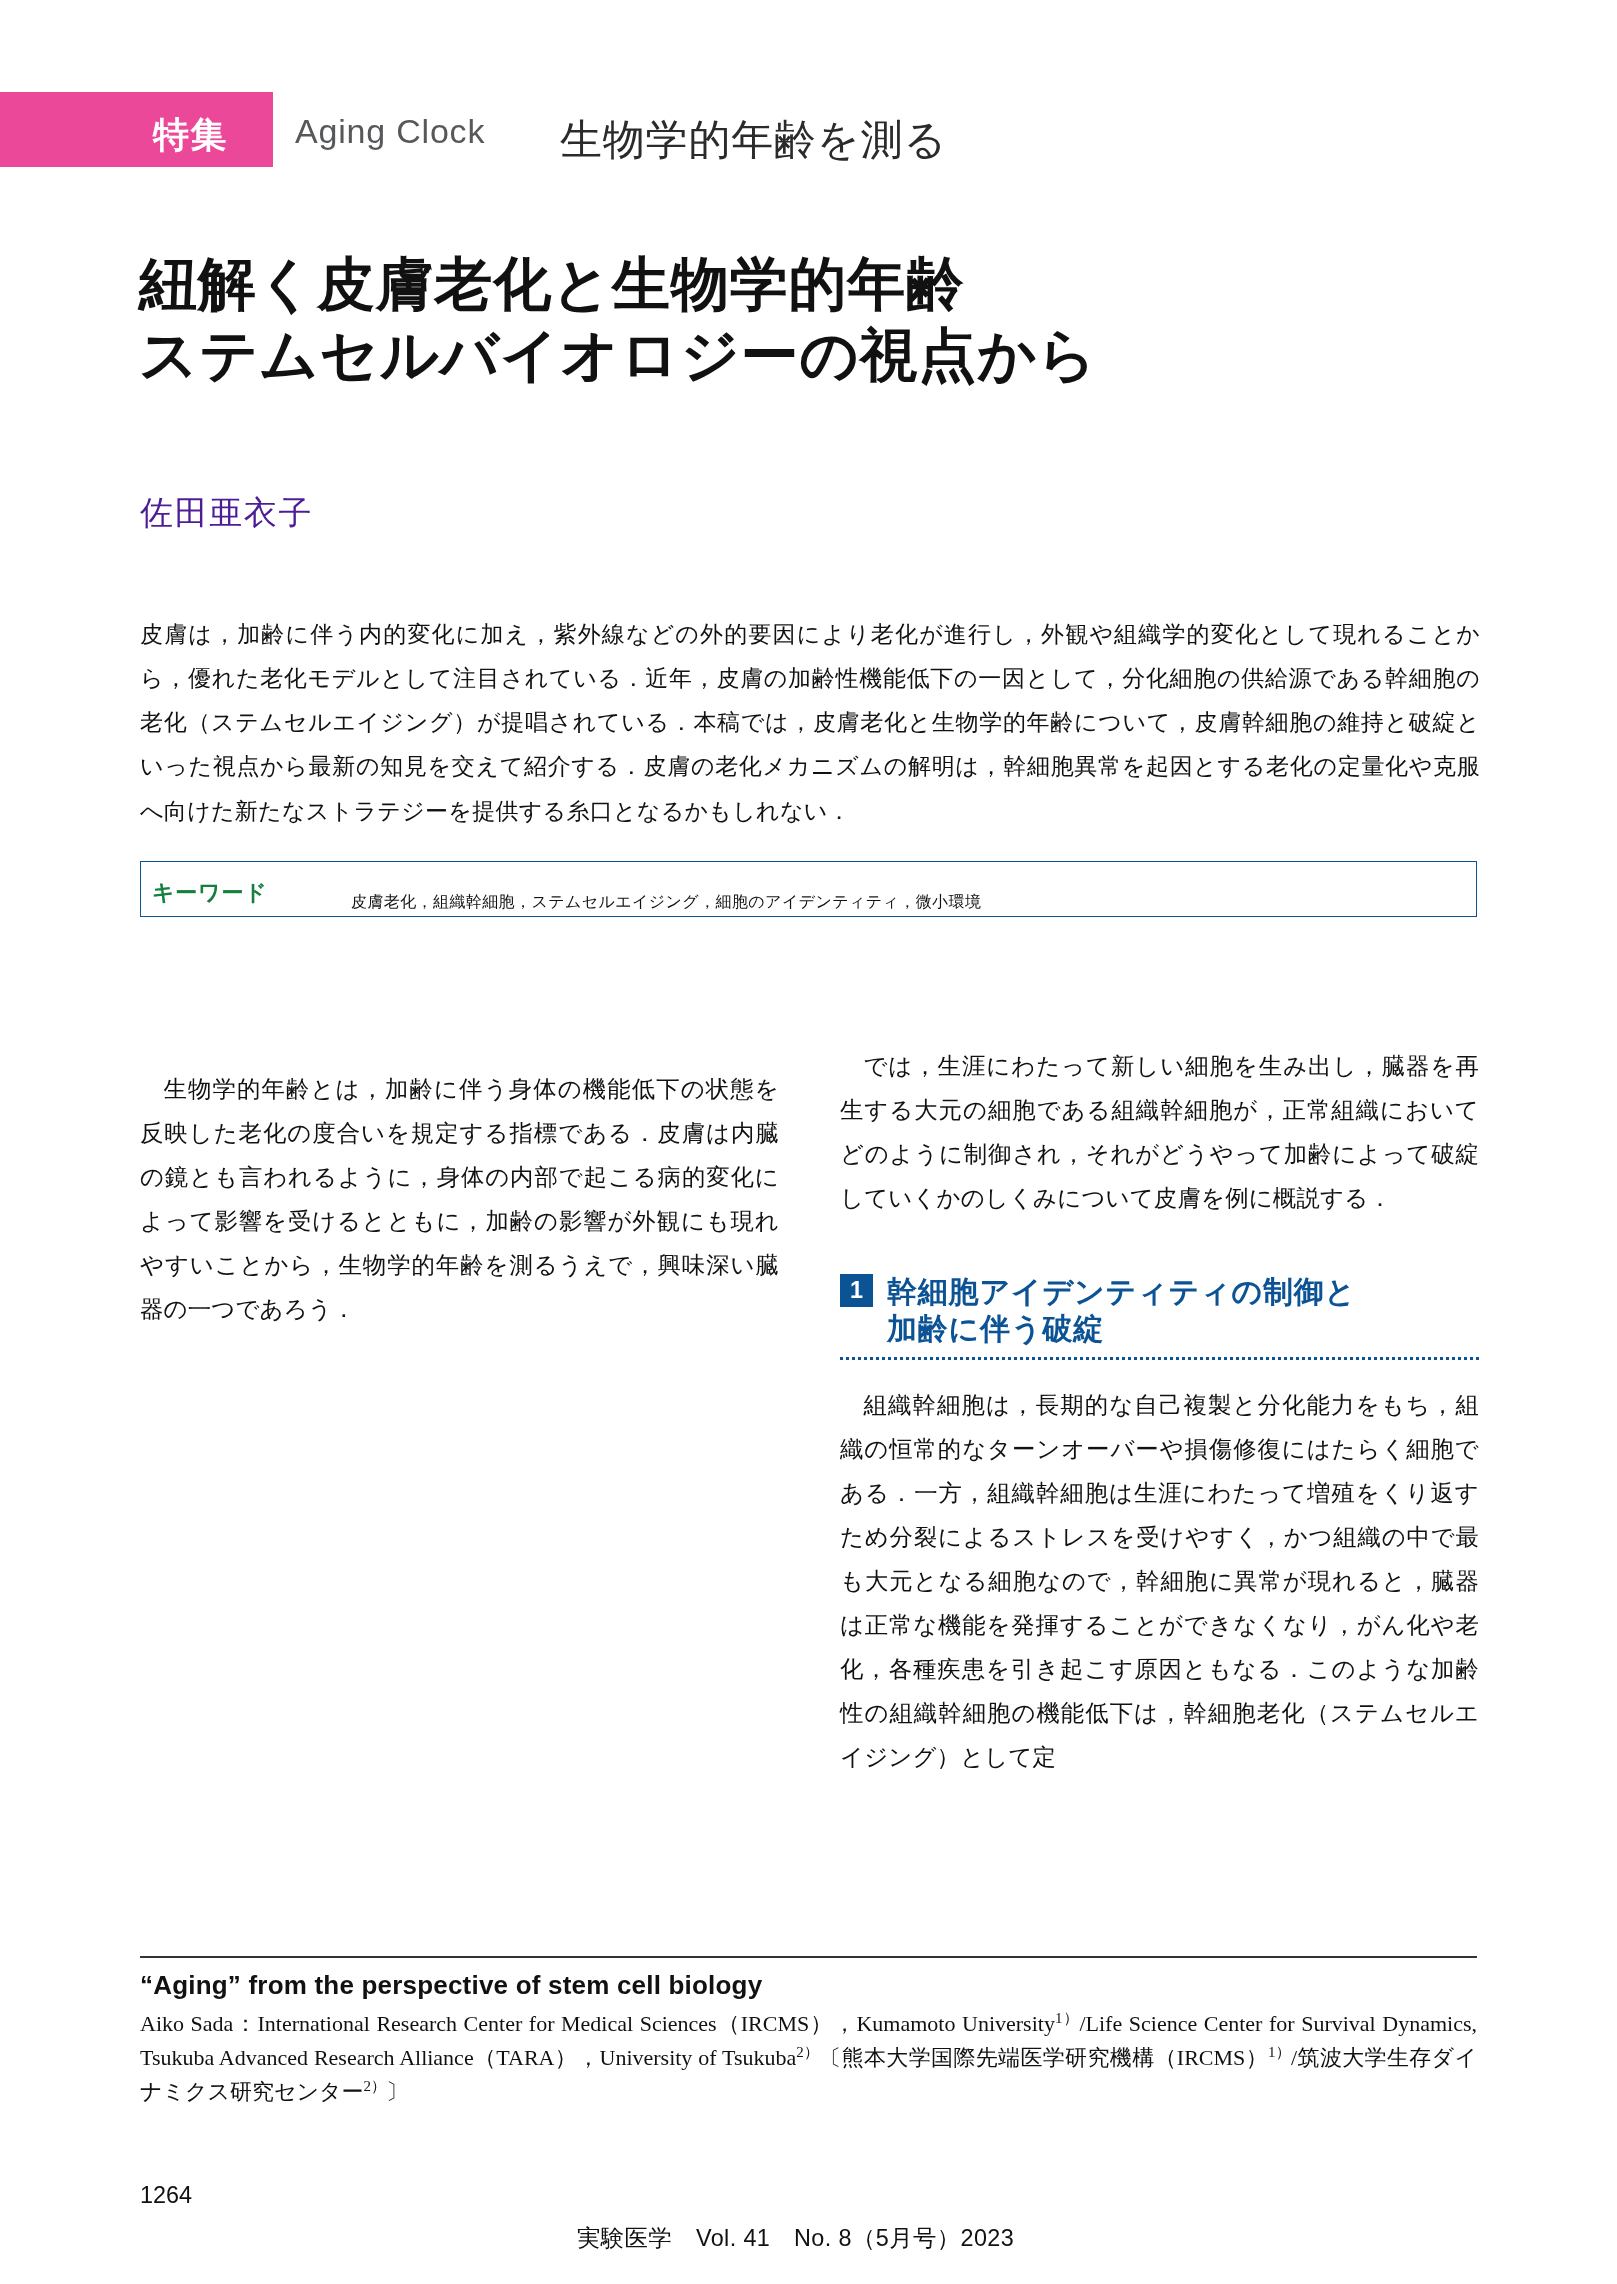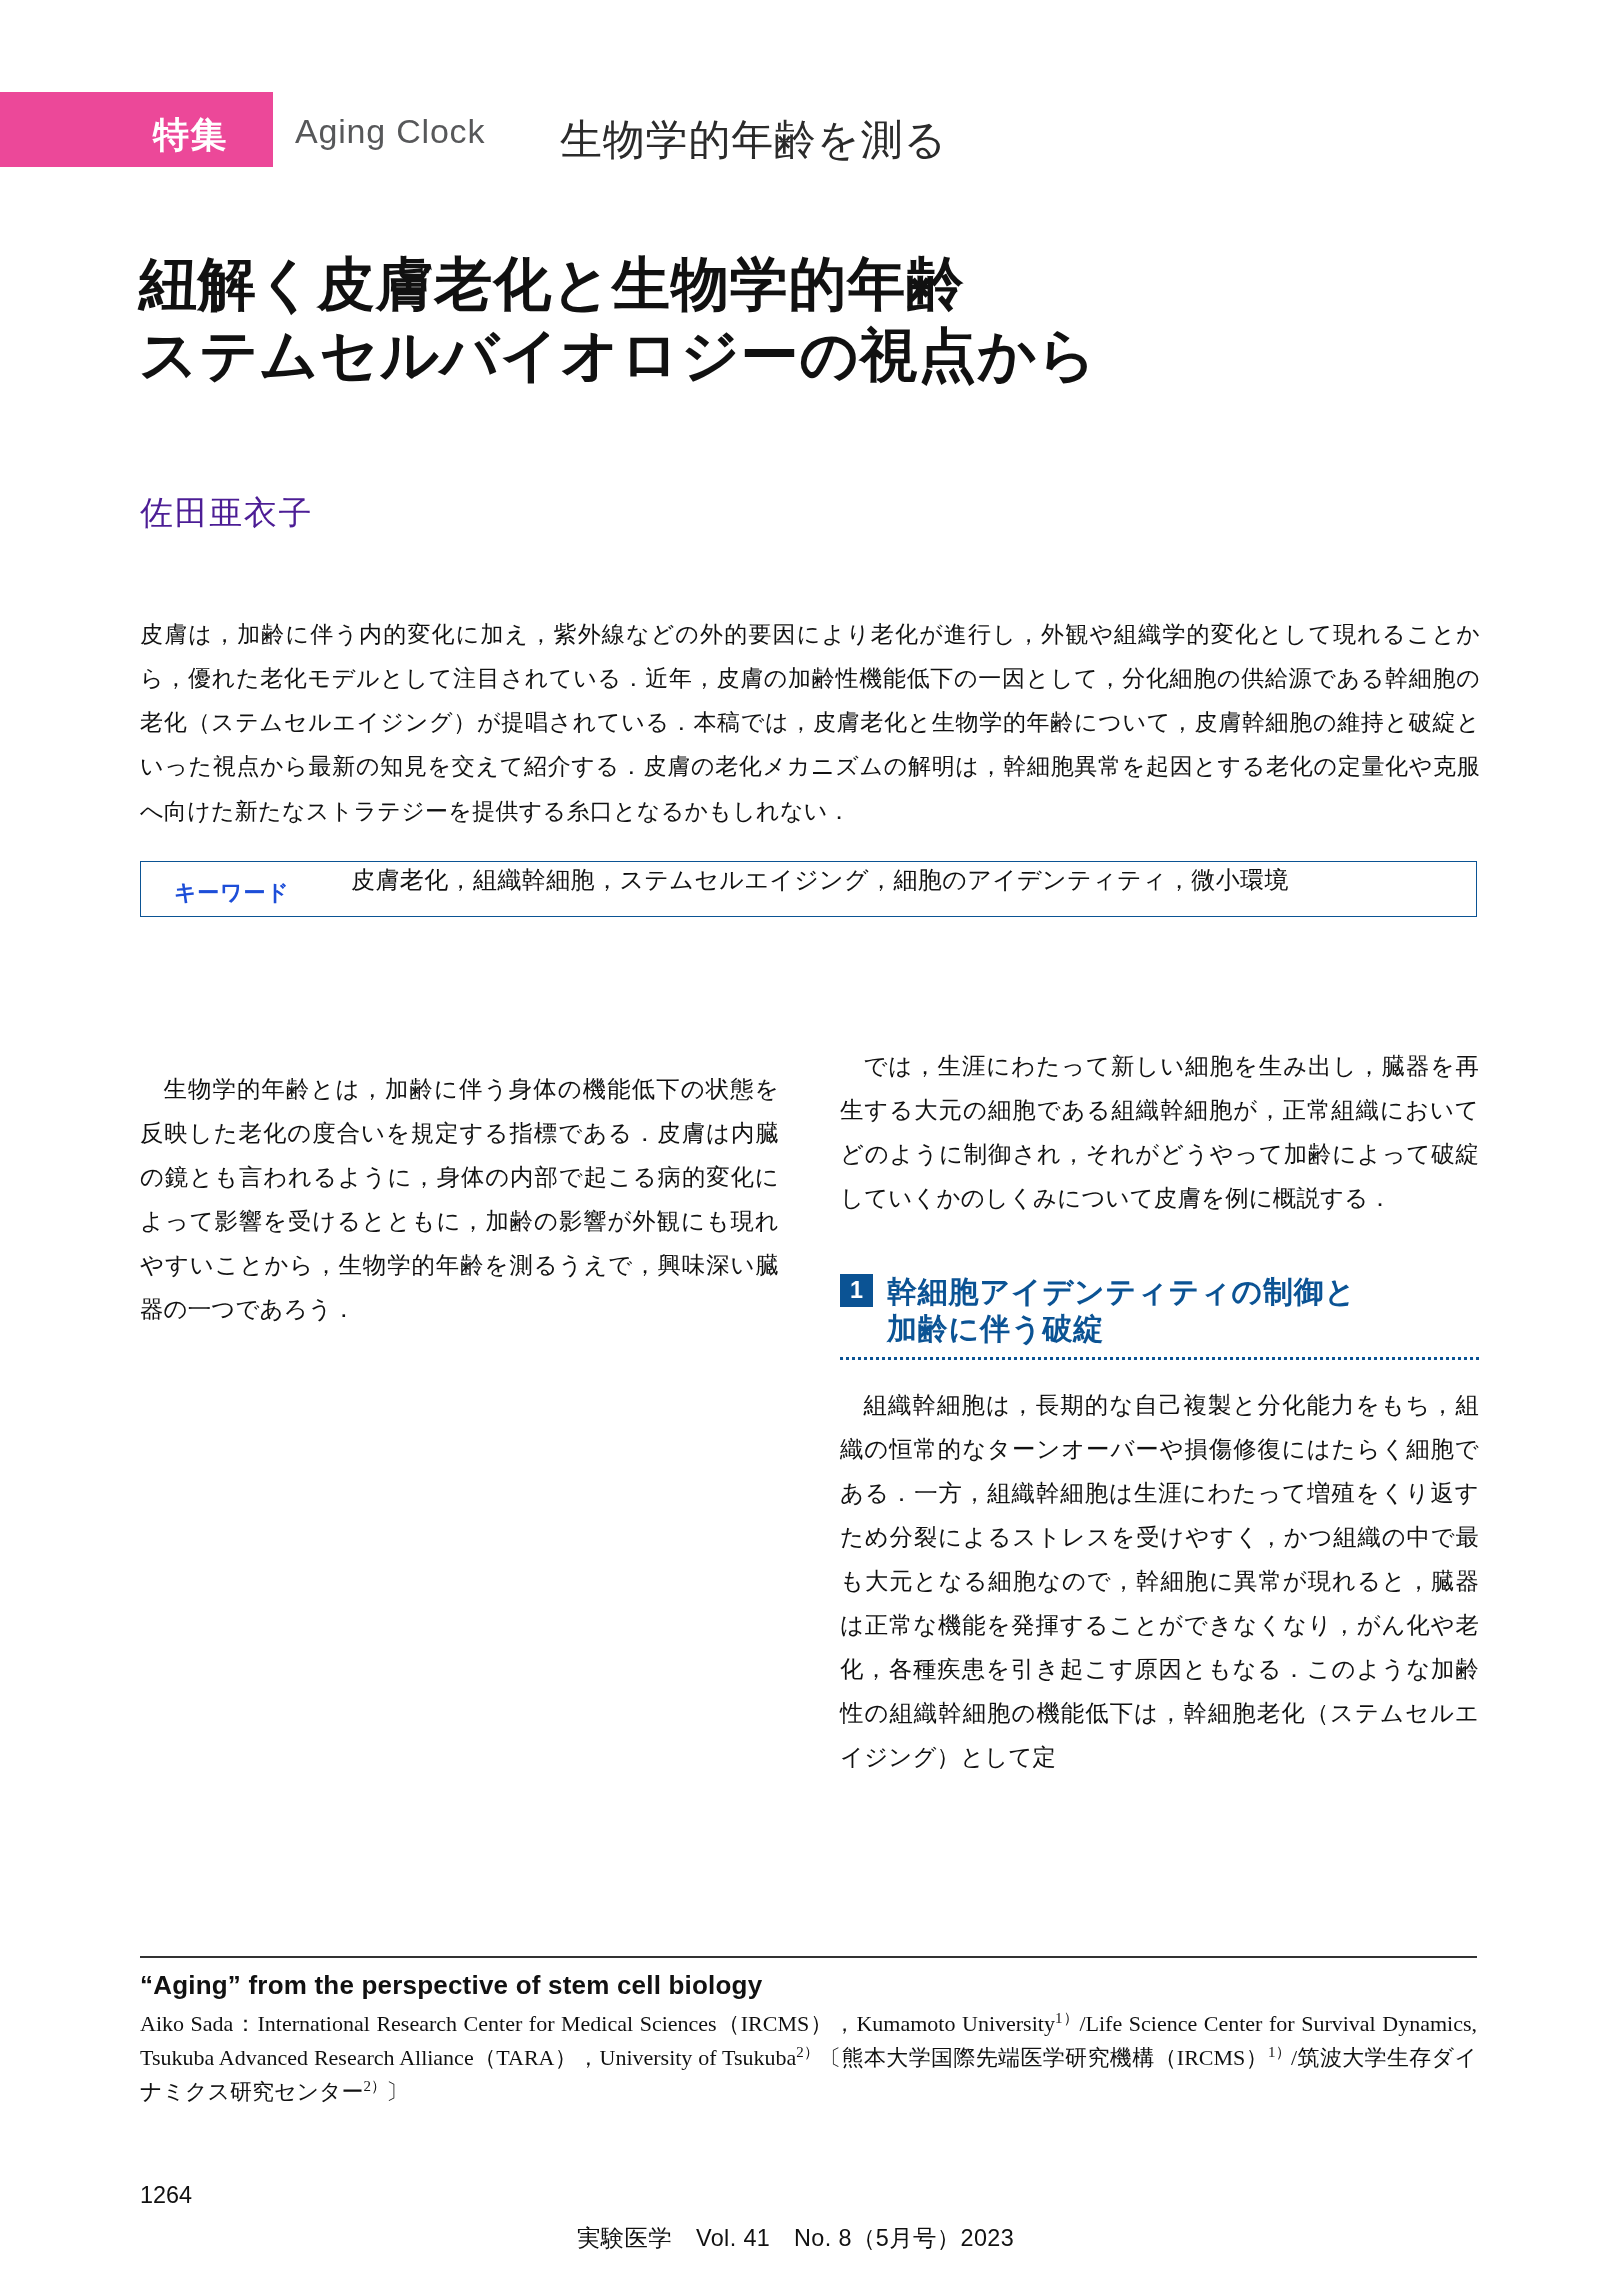--- a/index.html
+++ b/index.html
@@ -99,32 +99,32 @@
     position: absolute;
     left: 140px;
     top: 861px;
     width: 1337px;
     height: 56px;
     border: 1.6px solid #0b5394;
     box-sizing: border-box;
   }
   .keywords-label {
     position: absolute;
-    left: 33px;
+    left: 11px;
     top: 15.6px;
     font-size: 22px;
     font-weight: bold;
-    color: #1d4ed8;
+    color: #15803d;
     letter-spacing: 0.8px;
   }
   .keywords-text {
     position: absolute;
     left: 210px;
-    top: 2px;
-    font-size: 24px;
+    top: 30px;
+    font-size: 16px;
     color: #111111;
     letter-spacing: 0.4px;
   }
 
   
   .col {
     position: absolute;
     top: 1044px;
     width: 639px;
   }

